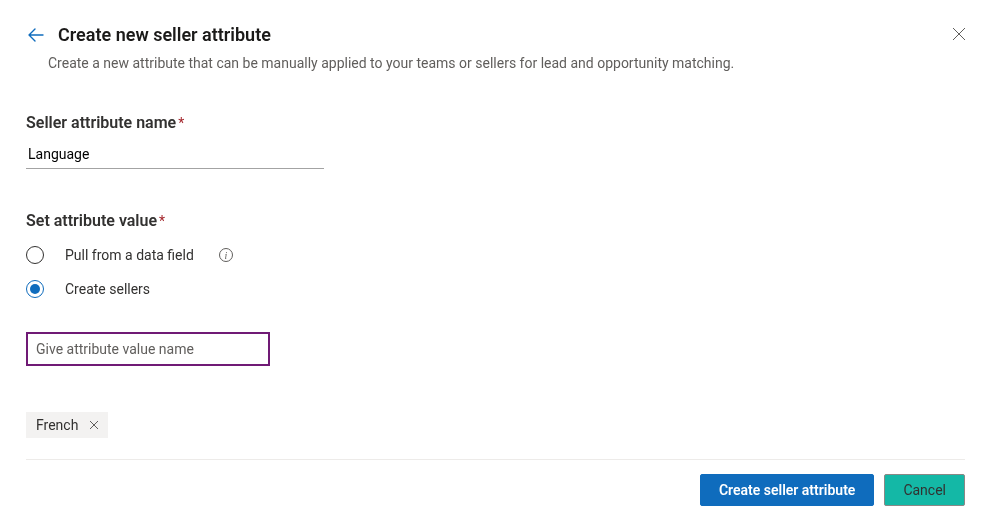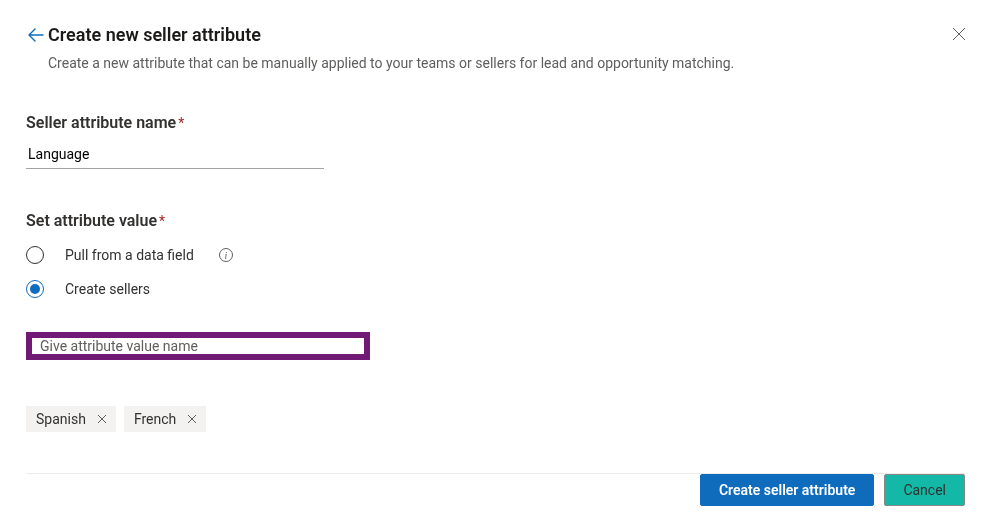--- a/index.html
+++ b/index.html
@@ -26,21 +26,21 @@
     width: 20px; height: 20px;
     cursor: pointer;
     color: #605e5c;
     display: flex;
     align-items: center;
     justify-content: center;
   }
   .header-row {
     display: flex;
     align-items: center;
-    gap: 2px;
+    gap: 12px;
   }
   .back-btn {
     width: 20px; height: 20px;
     color: #0f6cbd;
     cursor: pointer;
     display: flex; align-items: center; justify-content: center;
   }
   .title {
     font-size: 18px;
     font-weight: 600;
@@ -106,23 +106,23 @@
     font-style: italic;
     font-family: Georgia, serif;
     color: #605e5c;
     margin-left: 4px;
     cursor: default;
   }
   .value-input-wrap {
     margin-top: 34px;
   }
   .value-input {
-    width: 344px;
-    border: 6px solid #701a75;
-    padding: 0 8px;
+    width: 244px;
+    border: 2px solid #701a75;
+    padding: 7px 8px;
     font: inherit;
     outline: none;
     background: #fff;
   }
   .value-input::placeholder { color: #605e5c; }
   .chips {
     margin-top: 46px;
     display: flex;
     gap: 8px;
   }
@@ -139,20 +139,21 @@
     width: 12px; height: 12px;
     cursor: pointer;
     color: #605e5c;
     display: flex; align-items: center; justify-content: center;
   }
   .footer {
     position: absolute;
     left: 26px; right: 26px;
     bottom: 20px;
     border-top: 1px solid #edebe9;
+    padding-top: 14px;
     display: flex;
     justify-content: flex-end;
     gap: 10px;
   }
   .btn {
     font: inherit;
     font-size: 14px;
     padding: 7px 18px;
     border-radius: 2px;
     cursor: pointer;
@@ -213,28 +214,20 @@
         <span class="radio-label">Create sellers</span>
       </div>
     </div>
 
     <div class="value-input-wrap">
       <input class="value-input" type="text" placeholder="Give attribute value name" style="">
     </div>
 
     <div class="chips">
       <div class="chip">
-        <span>Spanish</span>
-        <span class="chip-x">
-          <svg width="10" height="10" viewBox="0 0 10 10">
-              <path d="M1 1 L9 9 M9 1 L1 9" stroke="currentColor" stroke-width="1"></path>
-            </svg>
-        </span>
-      </div>
-      <div class="chip">
         <span>French</span>
         <span class="chip-x">
           <svg width="10" height="10" viewBox="0 0 10 10">
               <path d="M1 1 L9 9 M9 1 L1 9" stroke="currentColor" stroke-width="1"></path>
             </svg>
         </span>
       </div>
     </div>
   </div>
 

